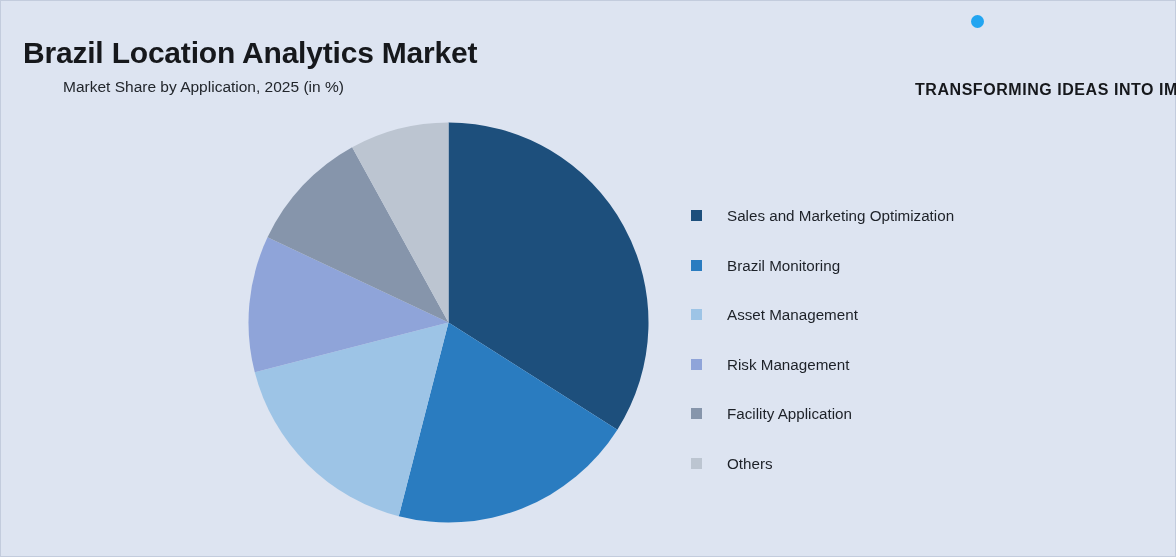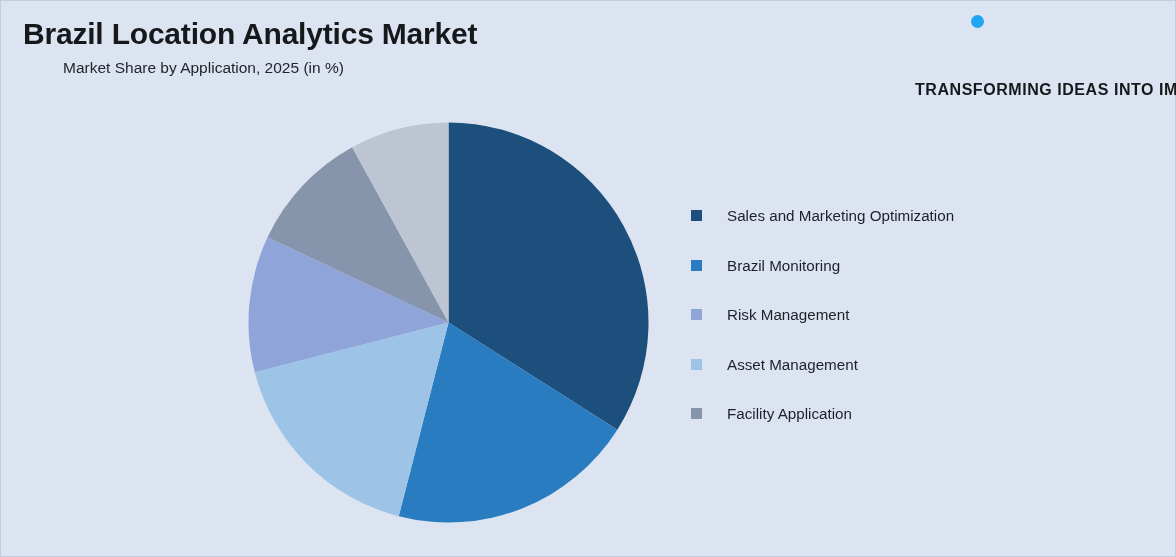--- a/index.html
+++ b/index.html
@@ -25,20 +25,21 @@
     left: 22px;
     top: 16px;
     width: 700px;
   }
   #chart-title {
     font-size: 30px;
     font-weight: bold;
     color: #16181c;
     letter-spacing: -0.2px;
     line-height: 1.15;
+    margin-top: 19px;
   }
   #chart-subtitle {
     font-size: 15.5px;
     color: #22262c;
     margin-top: 7px;
     line-height: 1.2;
     margin-left: 40px;
   }
   
   #logo-block {
@@ -158,27 +159,31 @@
   <div id="legend">
       <div class="legend-item">
         <span class="legend-swatch" style="background: rgb(29, 79, 124);"></span>
         <span class="legend-label">Sales and Marketing Optimization</span>
       </div>
       <div class="legend-item">
         <span class="legend-swatch" style="background: rgb(42, 124, 192);"></span>
         <span class="legend-label">Brazil Monitoring</span>
       </div>
       <div class="legend-item">
+        <span class="legend-swatch" style="background: rgb(157, 196, 230);"></span>
+        <span class="legend-label">Asset Management</span>
+      </div>
+      <div class="legend-item">
         <span class="legend-swatch" style="background: rgb(143, 164, 217);"></span>
         <span class="legend-label">Risk Management</span>
       </div>
       <div class="legend-item">
-        <span class="legend-swatch" style="background: rgb(157, 196, 230);"></span>
-        <span class="legend-label">Asset Management</span>
+        <span class="legend-swatch" style="background: rgb(134, 149, 171);"></span>
+        <span class="legend-label">Facility Application</span>
       </div>
       <div class="legend-item">
-        <span class="legend-swatch" style="background: rgb(134, 149, 171);"></span>
-        <span class="legend-label">Facility Application</span>
+        <span class="legend-swatch" style="background: rgb(188, 197, 209);"></span>
+        <span class="legend-label">Others</span>
       </div>
     </div>
 
 
 </div>
 
 </body></html>

